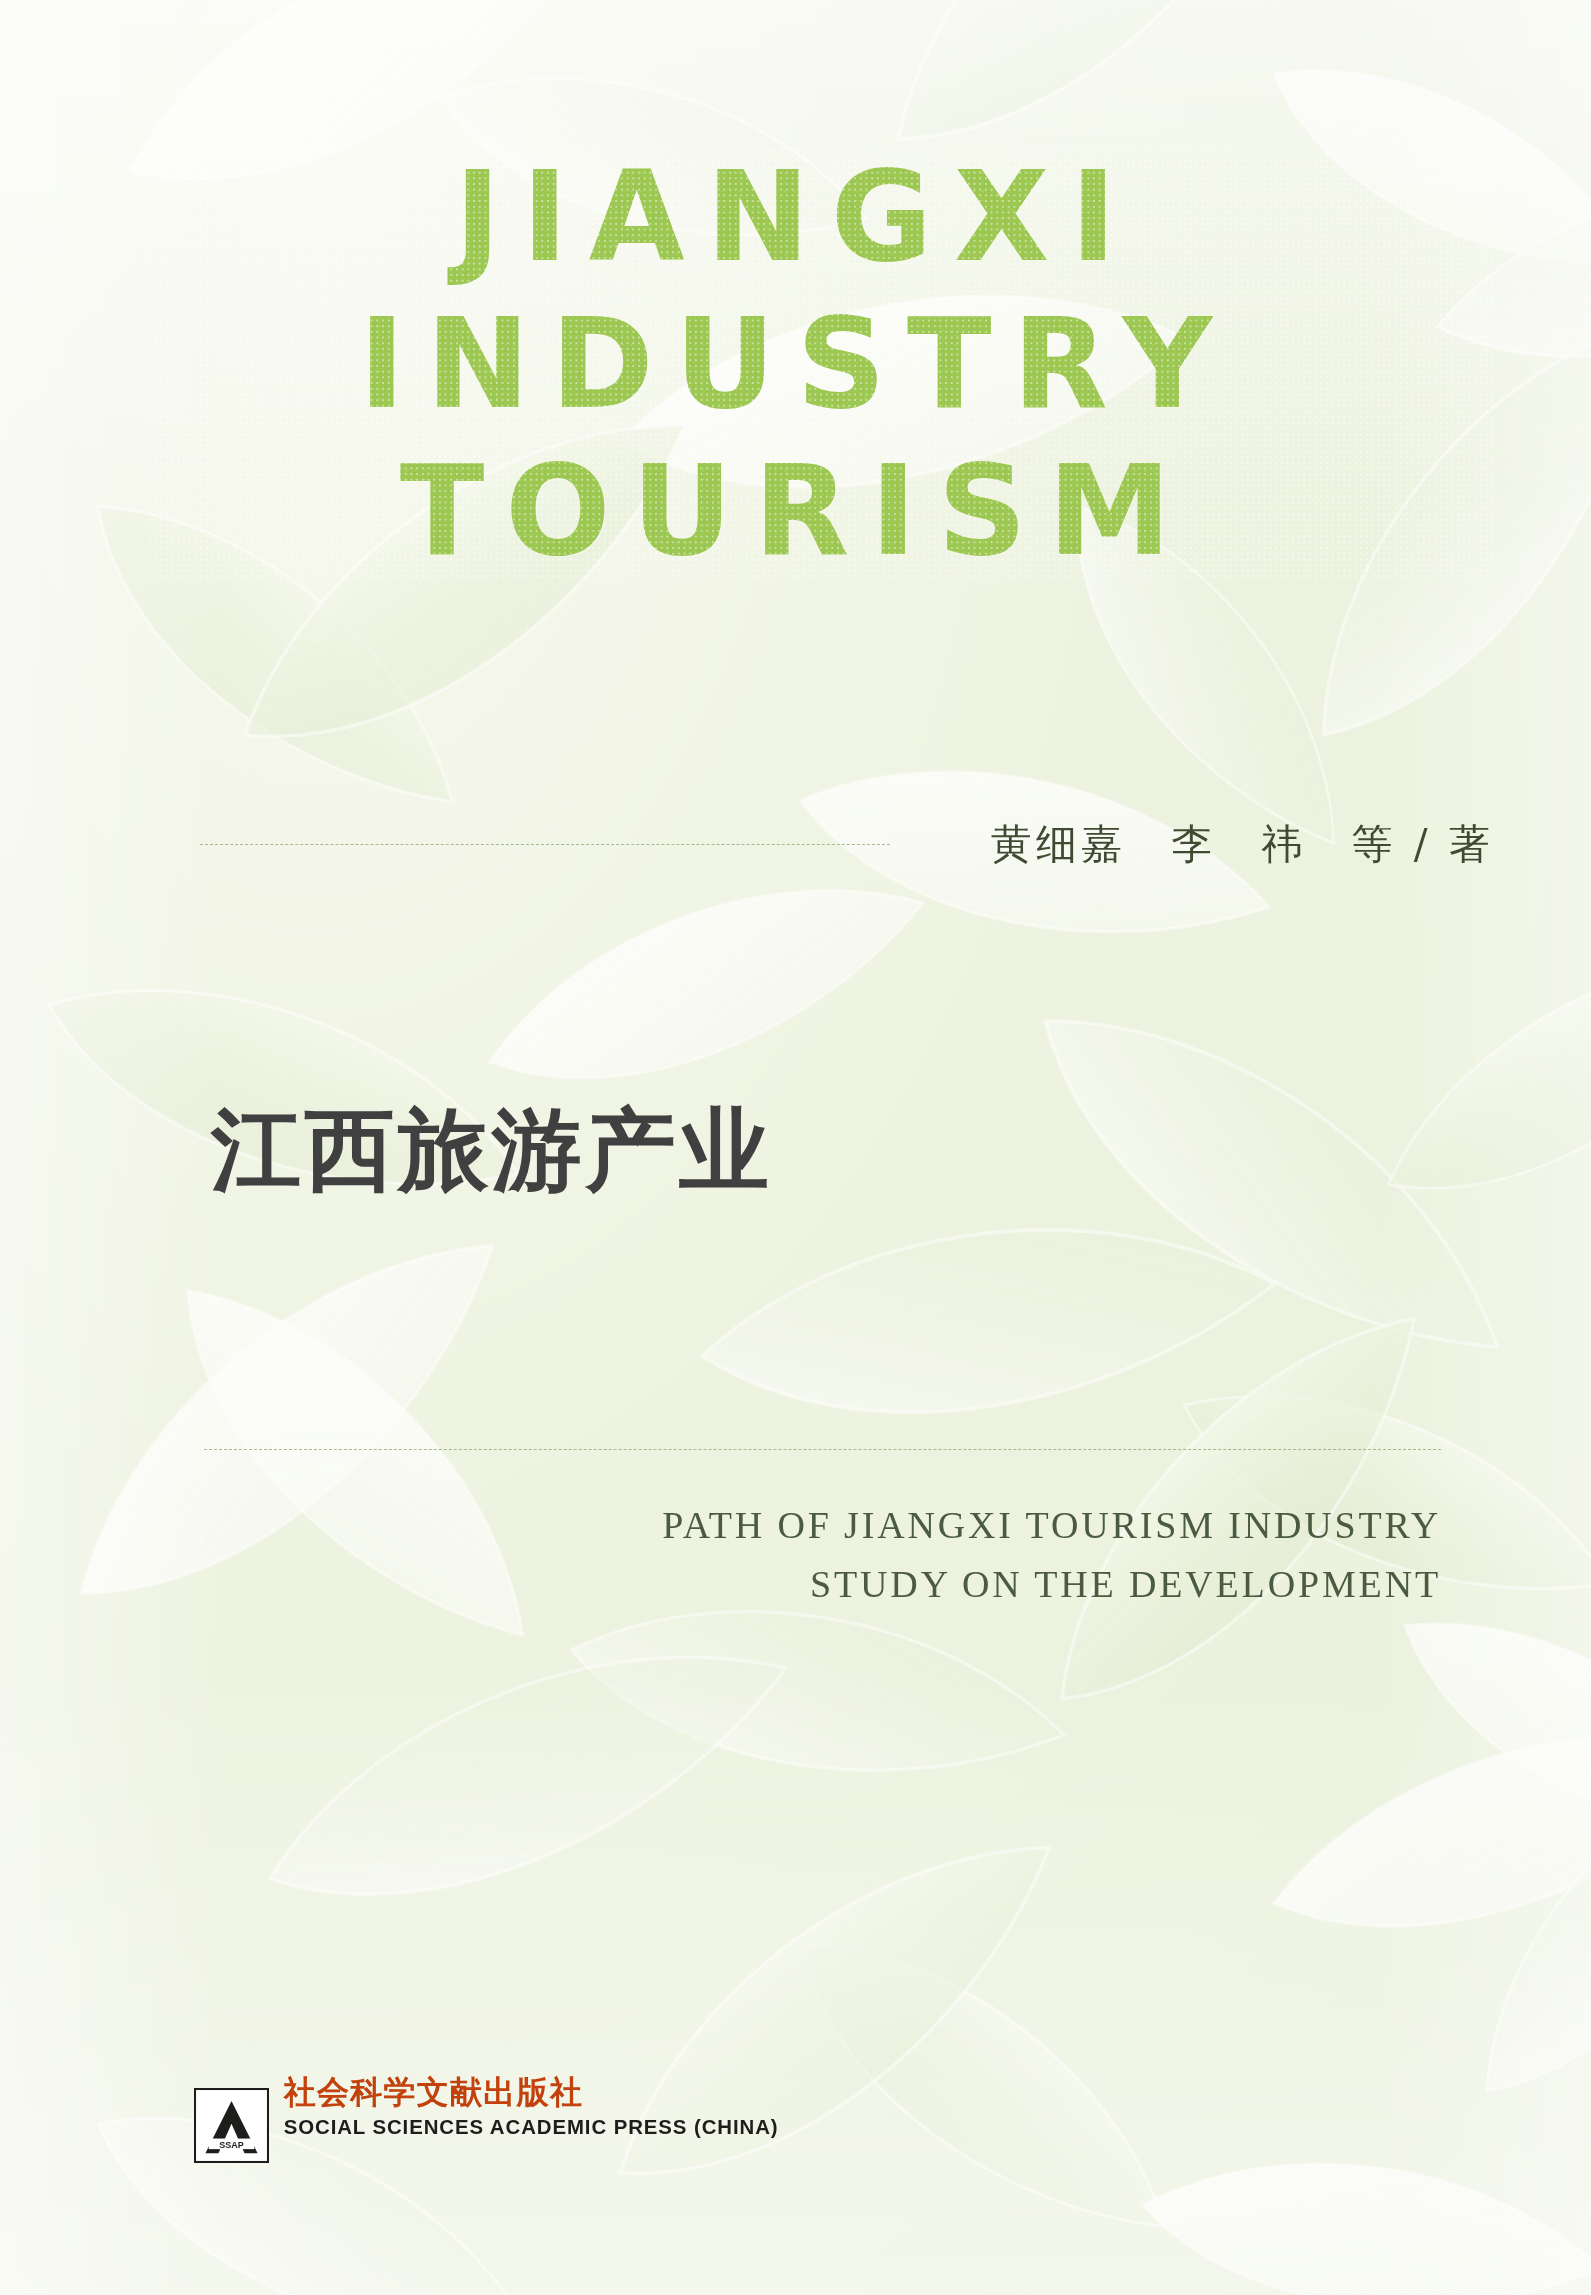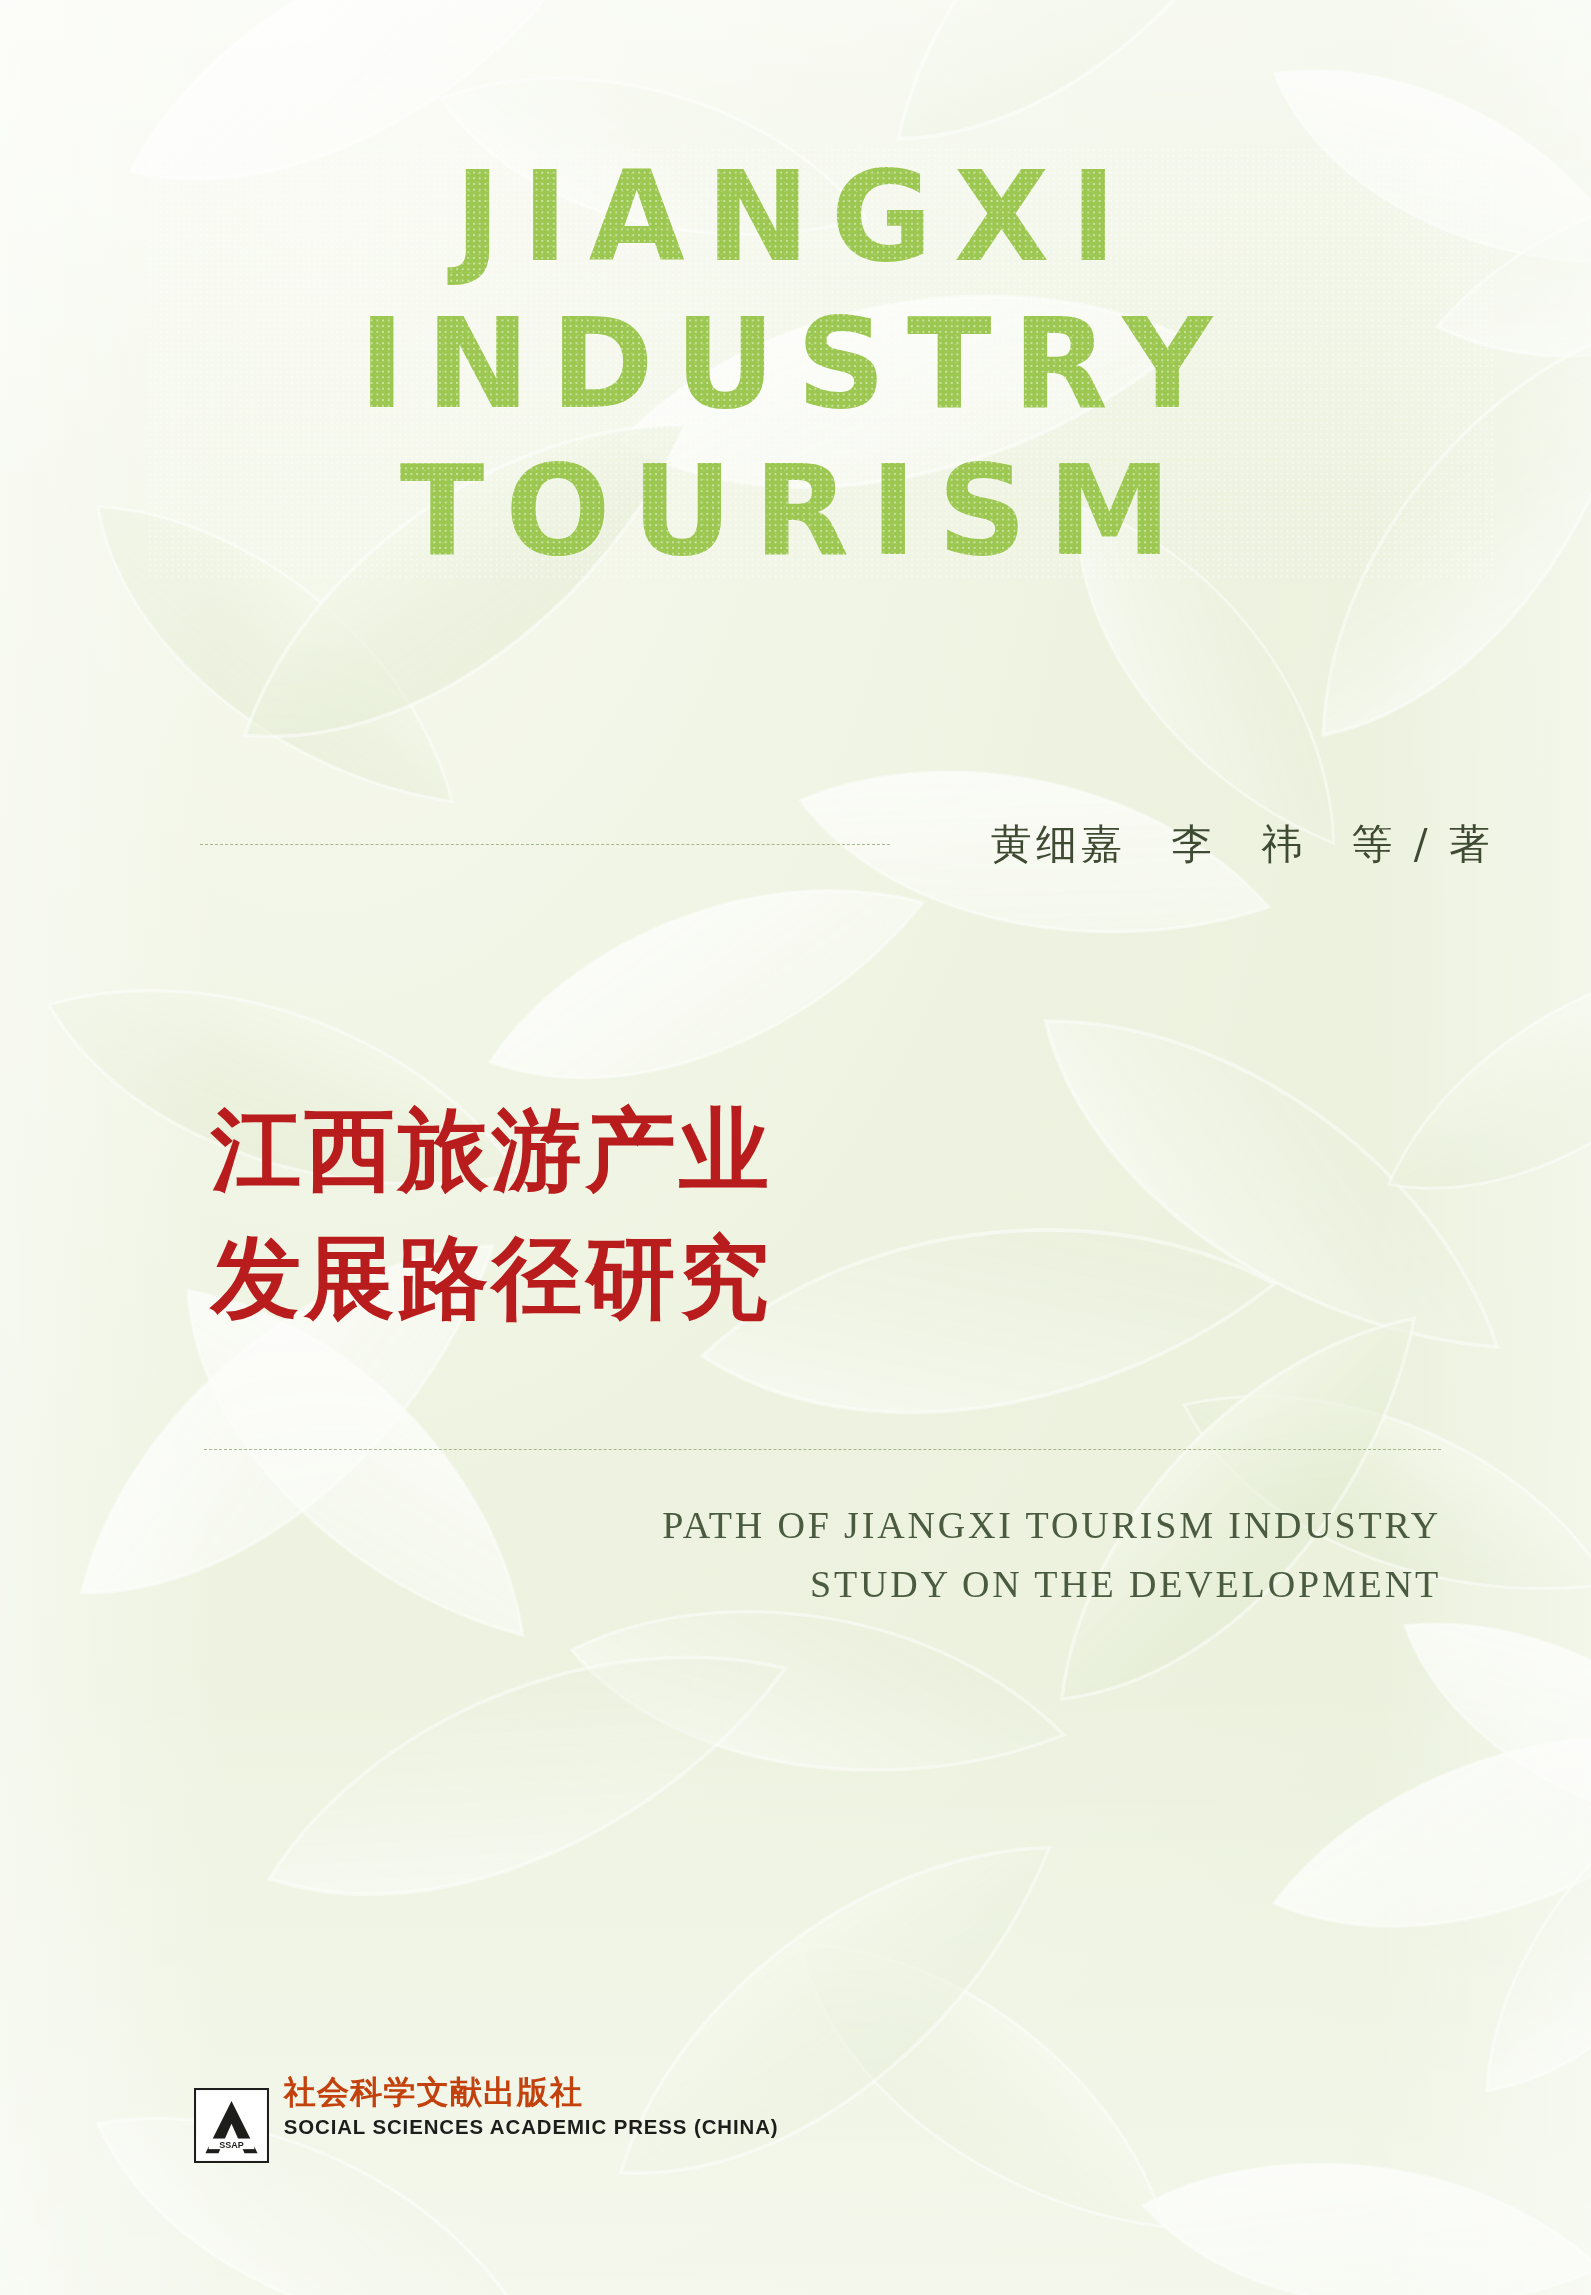--- a/index.html
+++ b/index.html
@@ -107,21 +107,21 @@
 
   
   .cn-title {
     position: absolute;
     left: 211px;
     top: 1086px;
     font-family: "DejaVu Serif", serif;
     font-weight: 700;
     font-size: 90px;
     line-height: 1.42;
-    color: #b91c1c;
+    color: #404040;
     letter-spacing: 0.04em;
   }
   .cn-title div { white-space: nowrap; }
 
   
   .mid-rule {
     position: absolute;
     left: 204px;
     right: 151px;
     top: 1449px;
@@ -247,21 +247,20 @@
     <div class="en-line en-line-2">TOURISM</div>
   </div>
 
   <div class="author-row">
     <div class="author-rule"></div>
     <div class="author-name">黄细嘉　李　祎　等 / 著</div>
   </div>
 
   <div class="cn-title">
     <div>江西旅游产业</div>
-    <div>发展路径研究</div>
   </div>
 
   <div class="mid-rule"></div>
 
   <div class="en-sub">
     <div>PATH OF JIANGXI TOURISM INDUSTRY</div>
     <div>STUDY ON THE DEVELOPMENT</div>
   </div>
 
   <div class="publisher">

